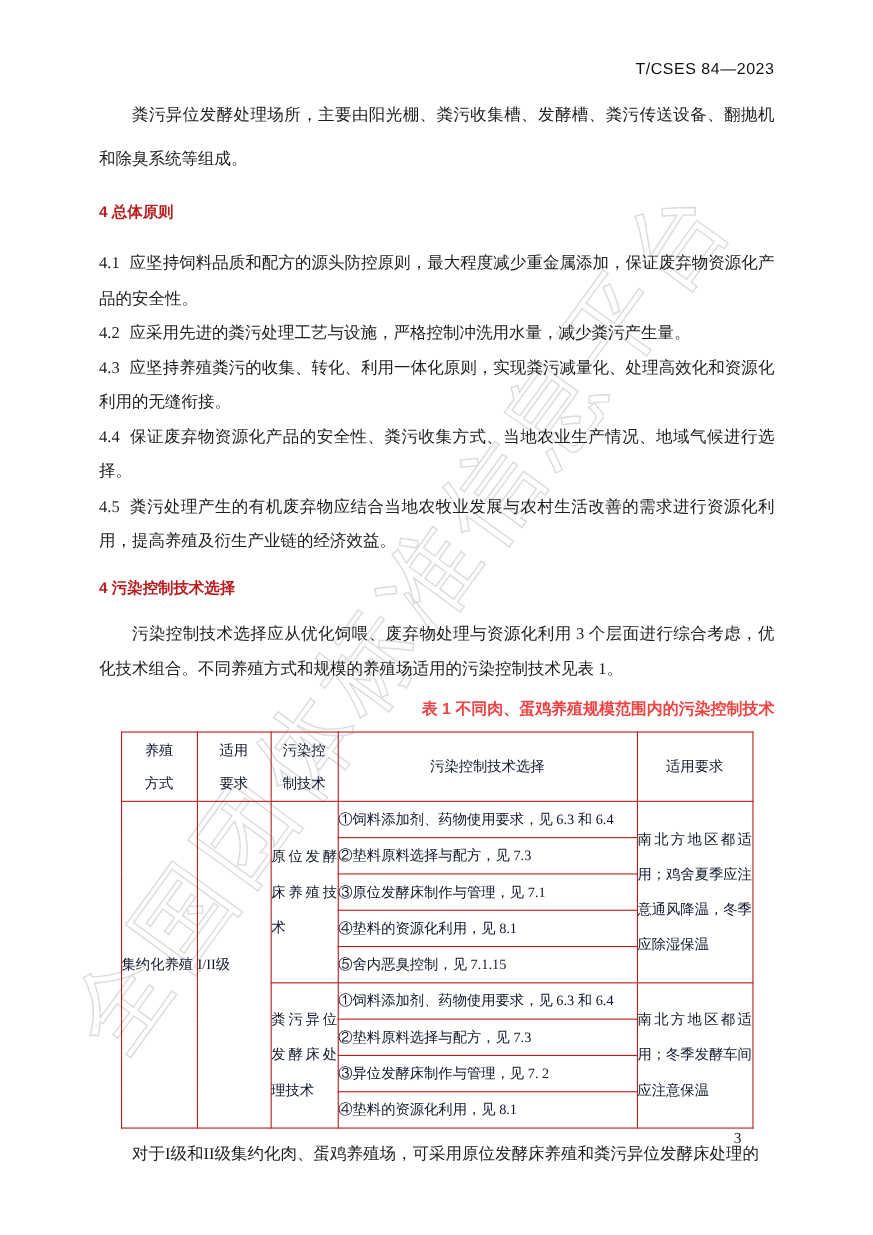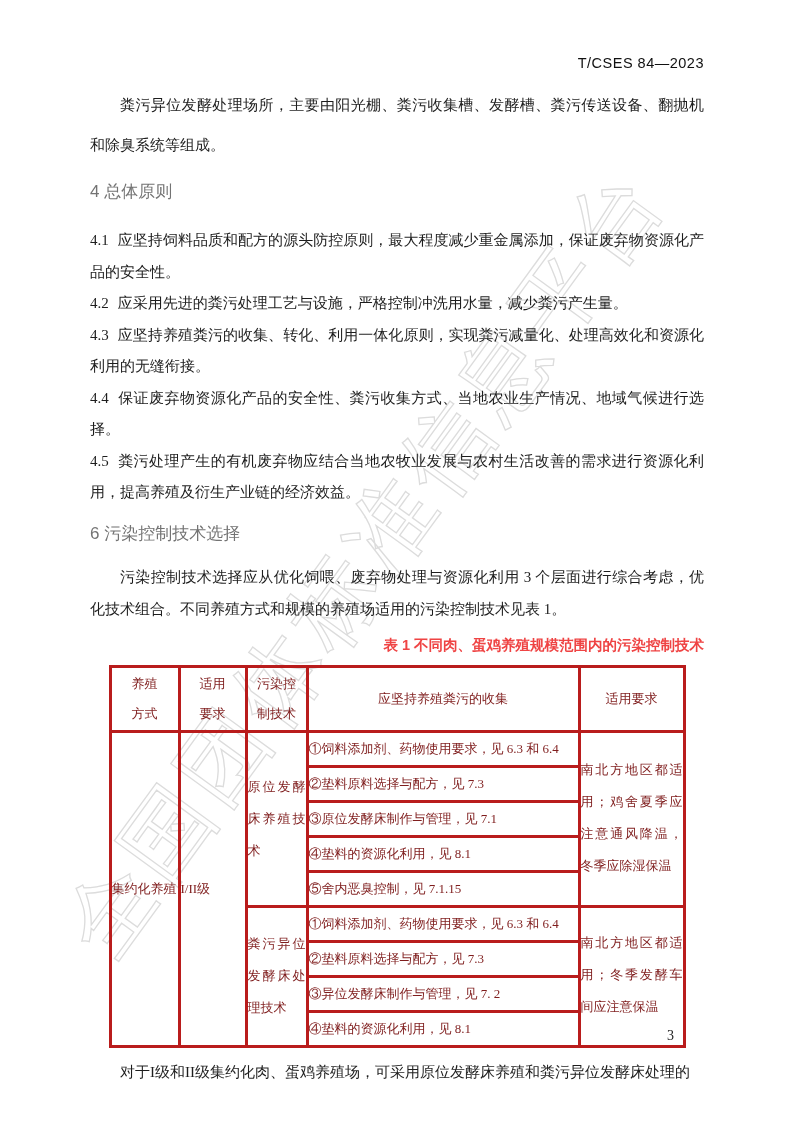--- a/index.html
+++ b/index.html
@@ -48,24 +48,24 @@
     margin: 0;
     font-size: 15px;
     line-height: 40px;
     text-align: justify;
   }
   .indent { text-indent: 2em; }
   .intro { margin-top: 14px; }
   .sec-heading {
     margin: 16px 0 0 0;
     font-family: "Liberation Sans", sans-serif;
-    font-size: 17px;
-    font-weight: normal;
+    font-size: 14px;
+    font-weight: bold;
     line-height: 22px;
-    color: #737373;
+    color: #b91c1c;
   }
   .clauses { margin-top: 22px; }
   .clause {
     margin: 0;
     font-size: 15px;
     line-height: 31.5px;
     text-align: justify;
   }
   .cnum { margin-right: 9px; }
   .sec5-heading { margin-top: 14px; }
@@ -84,24 +84,24 @@
   }
   table.std {
     border-collapse: collapse;
     table-layout: fixed;
     width: 574px;
     margin: 8px auto 0 auto;
     border: 1.5px solid #2b2b2b;
     font-size: 13px;
   }
   table.std th, table.std td {
-    border: 3px solid #b91c1c;
+    border: 1px solid #b91c1c;
     padding: 0;
     font-weight: normal;
-    color: #7f1d1d;
+    color: #0f172a;
   }
   thead th {
     height: 62px;
     text-align: center;
     vertical-align: middle;
     line-height: 30px;
   }
   thead .wrap2 { display: inline-block; width: 2em; text-align: center; }
   thead .wrap3 { display: inline-block; width: 3em; text-align: left; }
   td.key-cell {
@@ -124,21 +124,20 @@
     text-align: justify;
     vertical-align: middle;
     padding: 0 8px;
     line-height: 32px;
   }
   td.apply-cell {
     text-align: justify;
     vertical-align: middle;
     padding: 0 6px;
     line-height: 32px;
-    font-family: Liberation Mono, monospace;
   }
   .closing { margin-top: 12px; line-height: 24px; }
   .page-number {
     position: absolute;
     top: 1028px;
     right: 120px;
     font-size: 14px;
     z-index: 1;
   }
 </style>
@@ -160,40 +159,40 @@
     <h2 class="sec-heading">4 总体原则</h2>
 
     <div class="clauses">
       <p class="clause"><span class="cnum">4.1</span><span>应坚持饲料品质和配方的源头防控原则，最大程度减少重金属添加，保证废弃物资源化产品的安全性。</span></p>
       <p class="clause"><span class="cnum">4.2</span><span>应采用先进的粪污处理工艺与设施，严格控制冲洗用水量，减少粪污产生量。</span></p>
       <p class="clause"><span class="cnum">4.3</span><span>应坚持养殖粪污的收集、转化、利用一体化原则，实现粪污减量化、处理高效化和资源化利用的无缝衔接。</span></p>
       <p class="clause"><span class="cnum">4.4</span><span>保证废弃物资源化产品的安全性、粪污收集方式、当地农业生产情况、地域气候进行选择。</span></p>
       <p class="clause"><span class="cnum">4.5</span><span>粪污处理产生的有机废弃物应结合当地农牧业发展与农村生活改善的需求进行资源化利用，提高养殖及衍生产业链的经济效益。</span></p>
     </div>
 
-    <h2 class="sec-heading sec5-heading">6 污染控制技术选择</h2>
+    <h2 class="sec-heading sec5-heading">4 污染控制技术选择</h2>
 
     <p class="body-p indent sec5-para">污染控制技术选择应从优化饲喂、废弃物处理与资源化利用 3 个层面进行综合考虑，优化技术组合。不同养殖方式和规模的养殖场适用的污染控制技术见表 1。</p>
 
     <p class="table-caption">表 1 不同肉、蛋鸡养殖规模范围内的污染控制技术</p>
 
     <table class="std">
       <colgroup>
         <col style="width:69px">
         <col style="width:67px">
         <col style="width:61px">
         <col style="width:272px">
         <col style="width:105px">
       </colgroup>
       <thead>
         <tr>
           <th><span class="wrap2">养殖方式</span></th>
           <th><span class="wrap2">适用要求</span></th>
           <th><span class="wrap3">污染控制技术</span></th>
-          <th><span>应坚持养殖粪污的收集</span></th>
+          <th><span>污染控制技术选择</span></th>
           <th><span>适用要求</span></th>
         </tr>
       </thead>
       <tbody>
         <tr>
           <td class="mode-cell" rowspan="9">集约化养殖</td>
           <td class="grade-cell" rowspan="9">I/II级</td>
           <td class="tech-cell" rowspan="5">原位发酵床养殖技术</td>
           <td class="key-cell">①饲料添加剂、药物使用要求，见 6.3 和 6.4</td>
           <td class="apply-cell" rowspan="5">南北方地区都适用；鸡舍夏季应注意通风降温，冬季应除湿保温</td>

